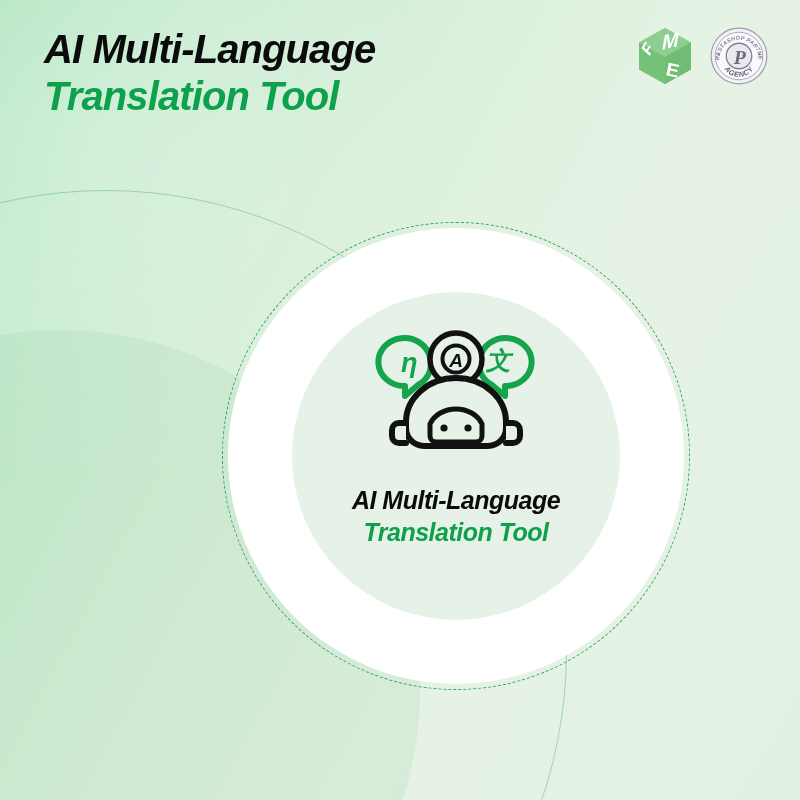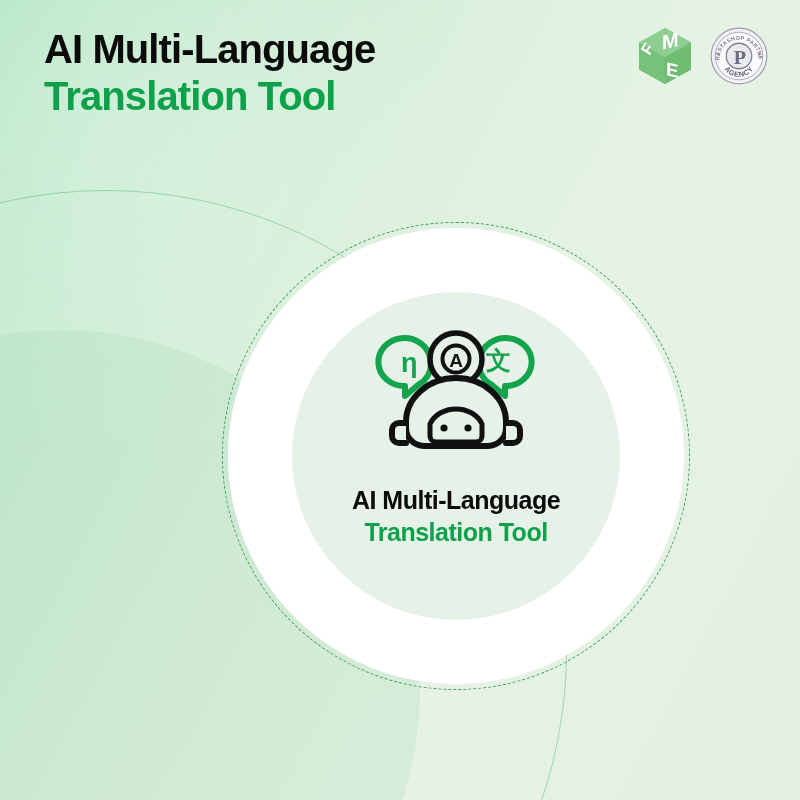--- a/index.html
+++ b/index.html
@@ -13,20 +13,21 @@
     height: 800px;
     overflow: hidden;
     font-family: "Liberation Sans", sans-serif;
     background: linear-gradient(118deg,
         #b4e6c3 0%,
         #c9ecd2 18%,
         #dcf0dd 40%,
         #e6f3e4 62%,
         #e4f2e3 82%,
         #e2f1e2 100%);
+    font-style: italic;
   }
 
   
   .bg-layer {
     position: absolute;
     inset: 0;
     pointer-events: none;
   }
   .bg-blob {
     position: absolute;

